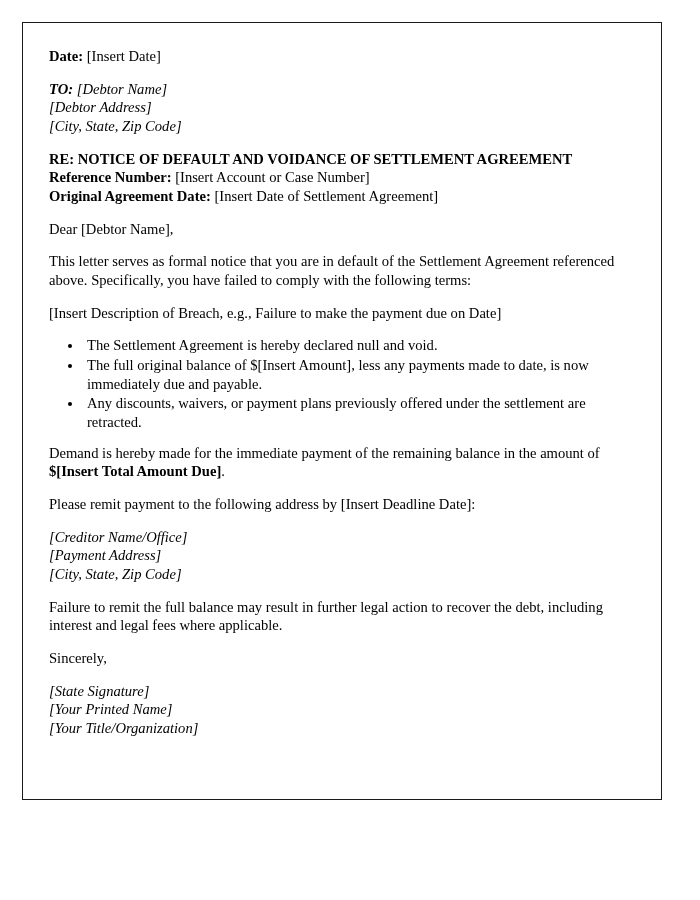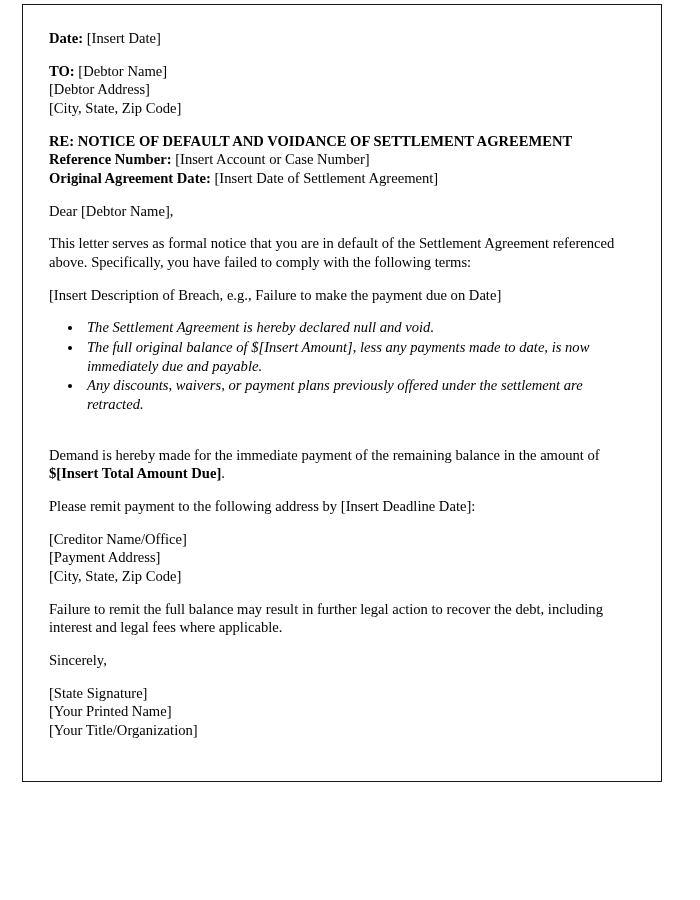--- a/index.html
+++ b/index.html
@@ -16,60 +16,60 @@
   .page {
     position: relative;
     width: 700px;
     height: 900px;
     background: #ffffff;
     box-sizing: border-box;
   }
   .sheet {
     position: absolute;
     left: 22px;
-    top: 4px;
+    top: 22px;
     width: 640px;
     height: 778px;
     border: 1px solid #1a1a1a;
     background: #ffffff;
     box-sizing: border-box;
     overflow: hidden;
   }
   .doc-body {
     position: absolute;
     left: 26px;
     top: 24px;
     width: 582px;
     font-size: 14.6px;
     line-height: 1.28;
   }
   .para {
     margin: 0 0 14px 0;
   }
   .block {
     margin: 0 0 14px 0;
+    font-style: italic;
   }
   .line {
     display: block;
   }
   b, .bold {
     font-weight: bold;
   }
   .heading {
     font-weight: bold;
     margin: 0;
   }
   .heading-group {
     margin: 0 0 14px 0;
   }
   ul.bullets {
-    margin: 0 0 32px 0;
+    margin: 0 0 12px 0;
     padding-left: 34px;
     list-style: disc;
-    font-style: italic;
   }
   ul.bullets li {
     margin: 0 0 1px 0;
     padding-left: 4px;
   }
 </style>
 </head>
 <body>
 
 <div class="page">

